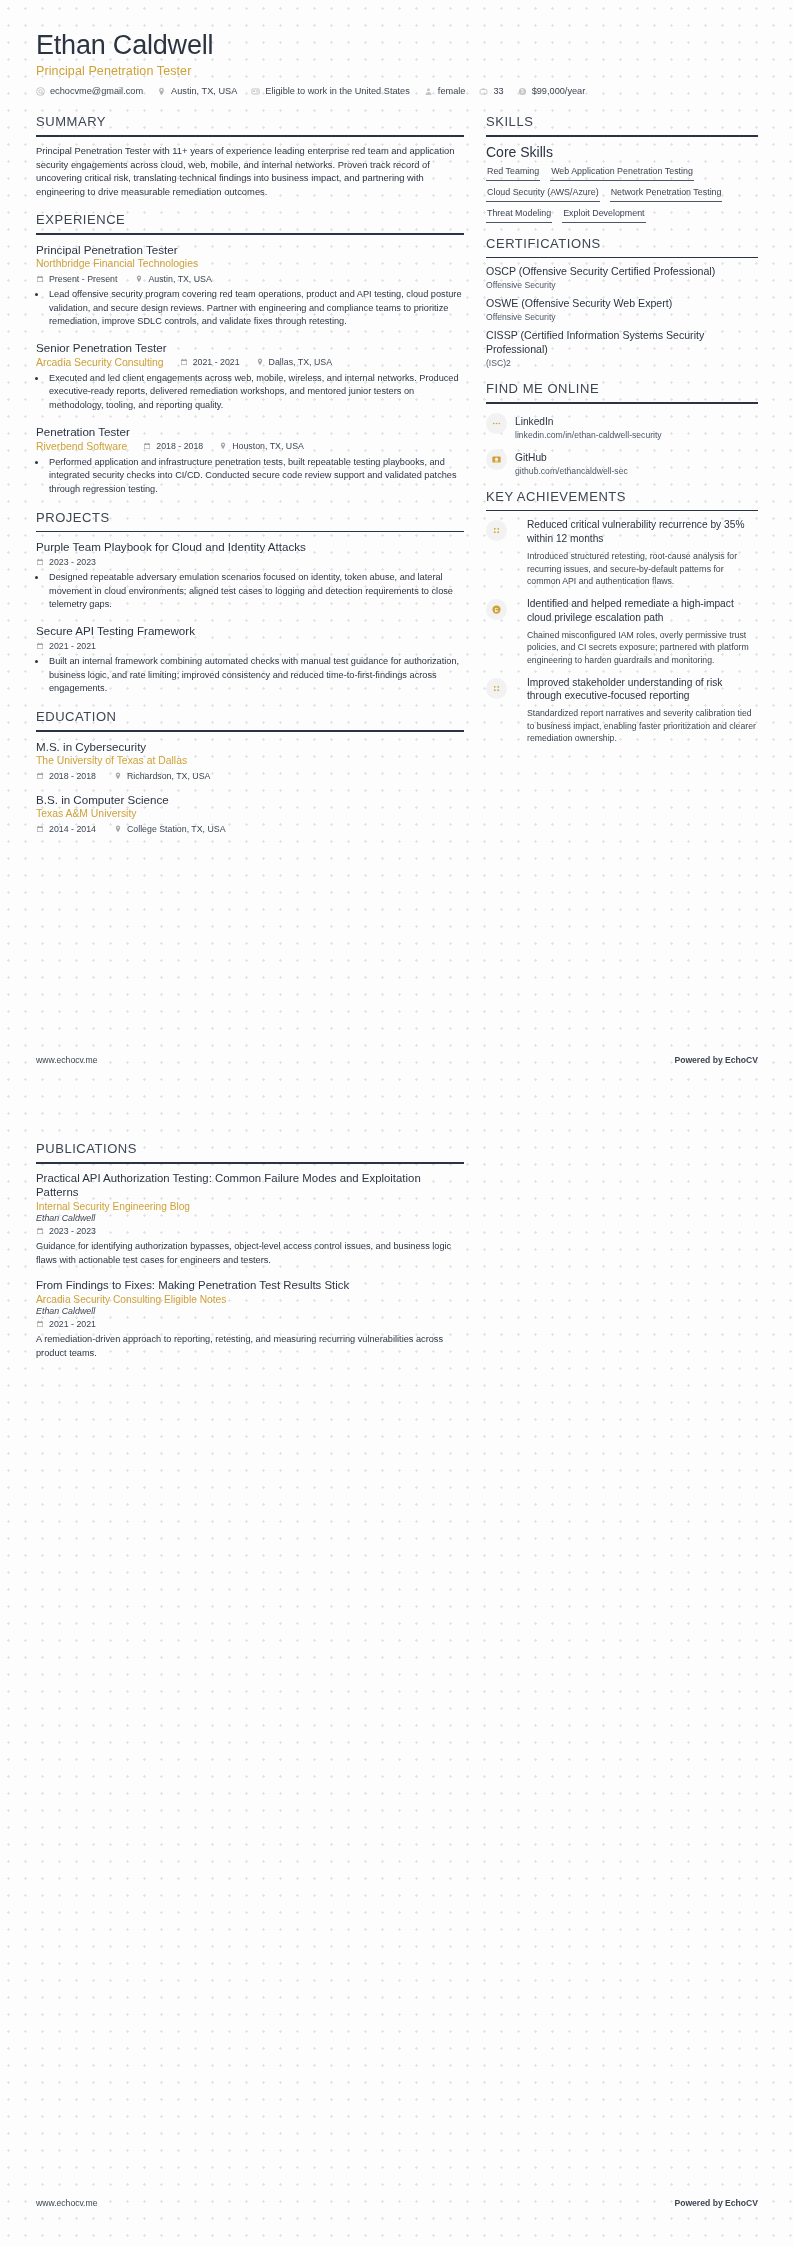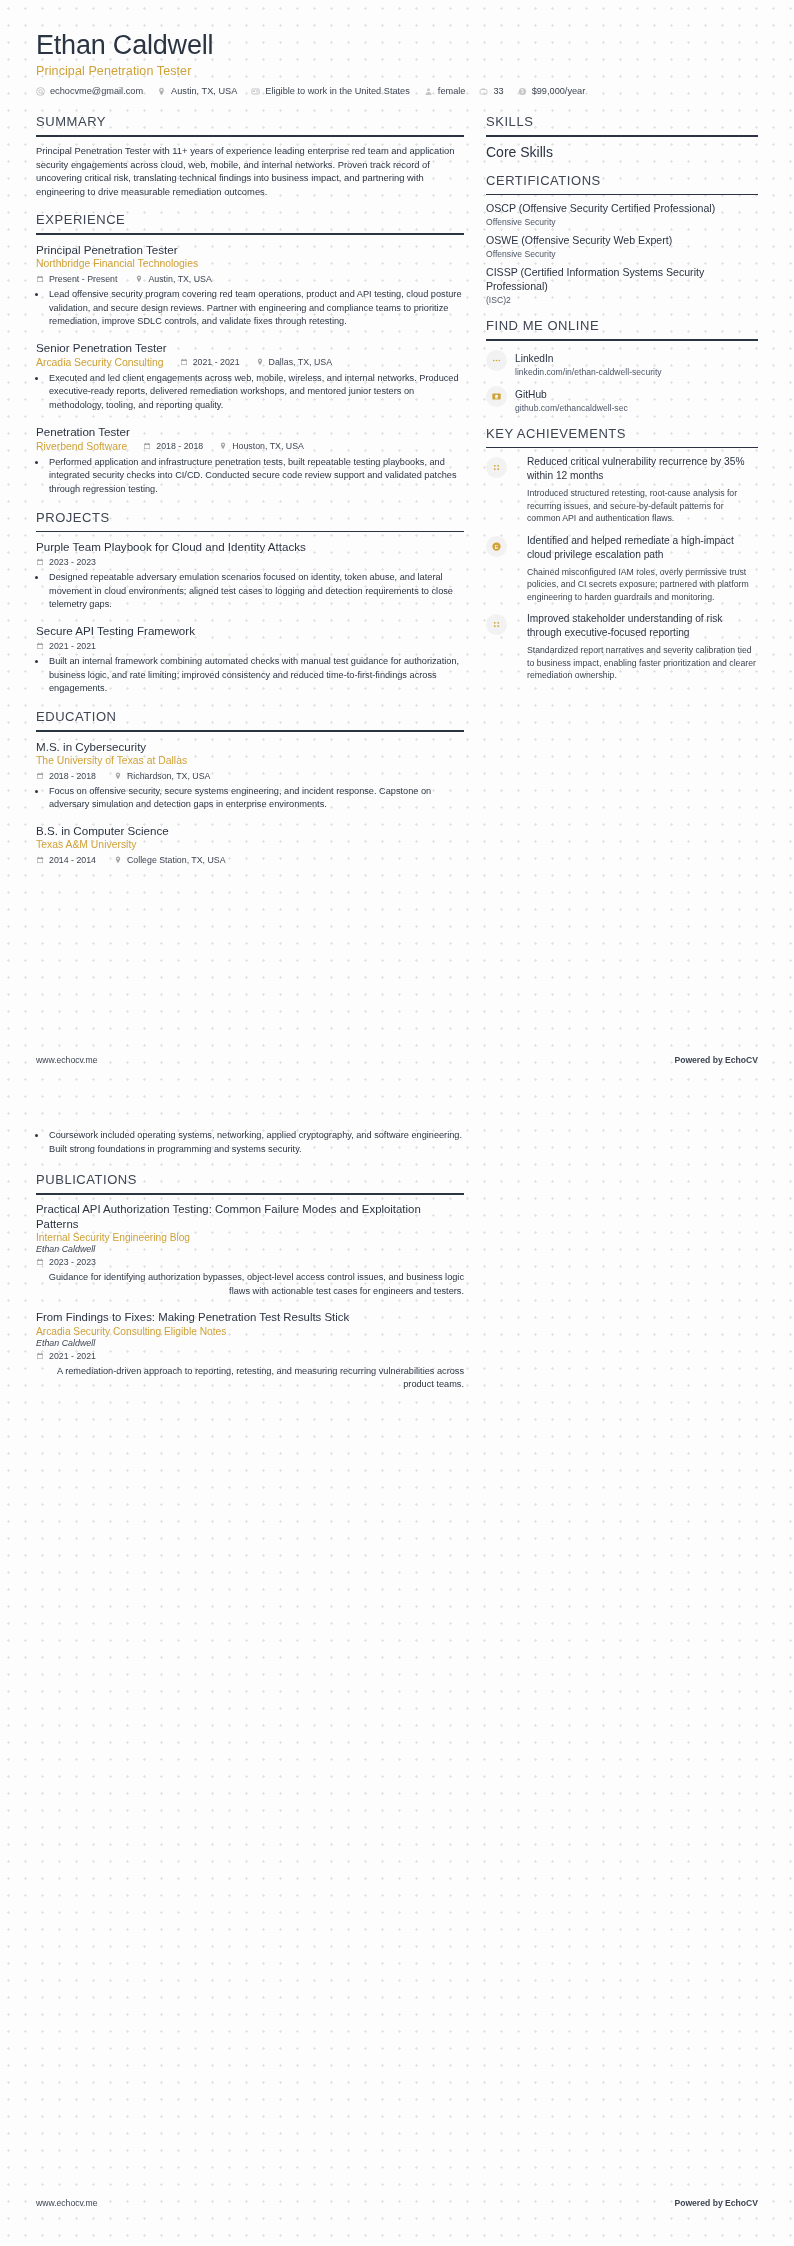--- a/index.html
+++ b/index.html
@@ -224,21 +224,21 @@
     padding: 0 36px;
     font-size: 8.6px;
     color: #3d4552;
   }
   .footer .brand { font-weight: bold; }
 
   .pub { margin-bottom: 11px; }
   .pub-title { font-size: 11.4px; color: #2b3443; line-height: 1.3; }
   .pub-org { font-size: 10.2px; color: #cfa137; margin-top: 1px; }
   .pub-author { font-size: 8.9px; color: #3d4552; font-style: italic; margin-top: 1px; }
-  .pub-desc { font-size: 9.2px; line-height: 1.48; margin-top: 4px; text-align: right; }
+  .pub-desc { font-size: 9.2px; line-height: 1.48; margin-top: 4px; }
 </style>
 </head>
 <body>
 
 <div class="page">
 
   <div class="header">
     <div class="name">Ethan Caldwell</div>
     <div class="jobtitle">Principal Penetration Tester</div>
     <div class="contacts">
@@ -468,23 +468,20 @@
             </span>
             <span class="meta">
               <span class="ic">
                   <svg viewBox="0 0 16 16">
                     <path d="M8 1.2C5.6 1.2 3.7 3.1 3.7 5.5c0 3 4.3 9 4.3 9s4.3-6 4.3-9C12.3 3.1 10.4 1.2 8 1.2zm0 6a1.8 1.8 0 110-3.6 1.8 1.8 0 010 3.6z" fill="#666"></path>
                   </svg>
                 </span>
               <span>Richardson, TX, USA</span>
             </span>
           </div>
-          <ul class="bul">
-            <li>Focus on offensive security, secure systems engineering, and incident response. Capstone on adversary simulation and detection gaps in enterprise environments.</li>
-          </ul>
         </div>
 
         <div class="entry">
           <div class="entry-title">B.S. in Computer Science</div>
           <div class="entry-org">Texas A&amp;M University</div>
           <div class="metaline">
             <span class="meta">
               <span class="ic">
                   <svg viewBox="0 0 16 16">
                     <rect x="2" y="3" width="12" height="11" rx="1" fill="#666"></rect>
@@ -508,20 +505,28 @@
 
     </div>
 
     <div class="col-right">
 
       <div class="sec">
         <div class="sec-title">SKILLS</div>
         <div class="sec-rule"></div>
         <div class="skillgroup">
           <div class="skillgroup-name">Core Skills</div>
+          <div class="chips">
+            <span class="chip">Red Teaming</span>
+            <span class="chip">Web Application Penetration Testing</span>
+            <span class="chip">Cloud Security (AWS/Azure)</span>
+            <span class="chip">Network Penetration Testing</span>
+            <span class="chip">Threat Modeling</span>
+            <span class="chip">Exploit Development</span>
+          </div>
         </div>
       </div>
 
       <div class="sec">
         <div class="sec-title">CERTIFICATIONS</div>
         <div class="sec-rule"></div>
         <div class="cert">
           <div class="cert-name">OSCP (Offensive Security Certified Professional)</div>
           <div class="cert-issuer">Offensive Security</div>
         </div>
@@ -621,23 +626,20 @@
 
   <div class="footer" style="position:absolute; left:0; right:0; top:1055px;">
     <span>www.echocv.me</span>
     <span class="brand">Powered by EchoCV</span>
   </div>
 
   <div style="position:absolute; left:0; right:0; top:1125px;">
     <div class="body" style="padding-top:0;">
       <div class="col-left">
 
-        <ul class="bul">
-          <li>Coursework included operating systems, networking, applied cryptography, and software engineering. Built strong foundations in programming and systems security.</li>
-        </ul>
 
         <div class="sec" style="margin-top:16px;">
           <div class="sec-title">PUBLICATIONS</div>
           <div class="sec-rule"></div>
 
           <div class="pub">
             <div class="pub-title">Practical API Authorization Testing: Common Failure Modes and Exploitation Patterns</div>
             <div class="pub-org">Internal Security Engineering Blog</div>
             <div class="pub-author">Ethan Caldwell</div>
             <div class="metaline">

